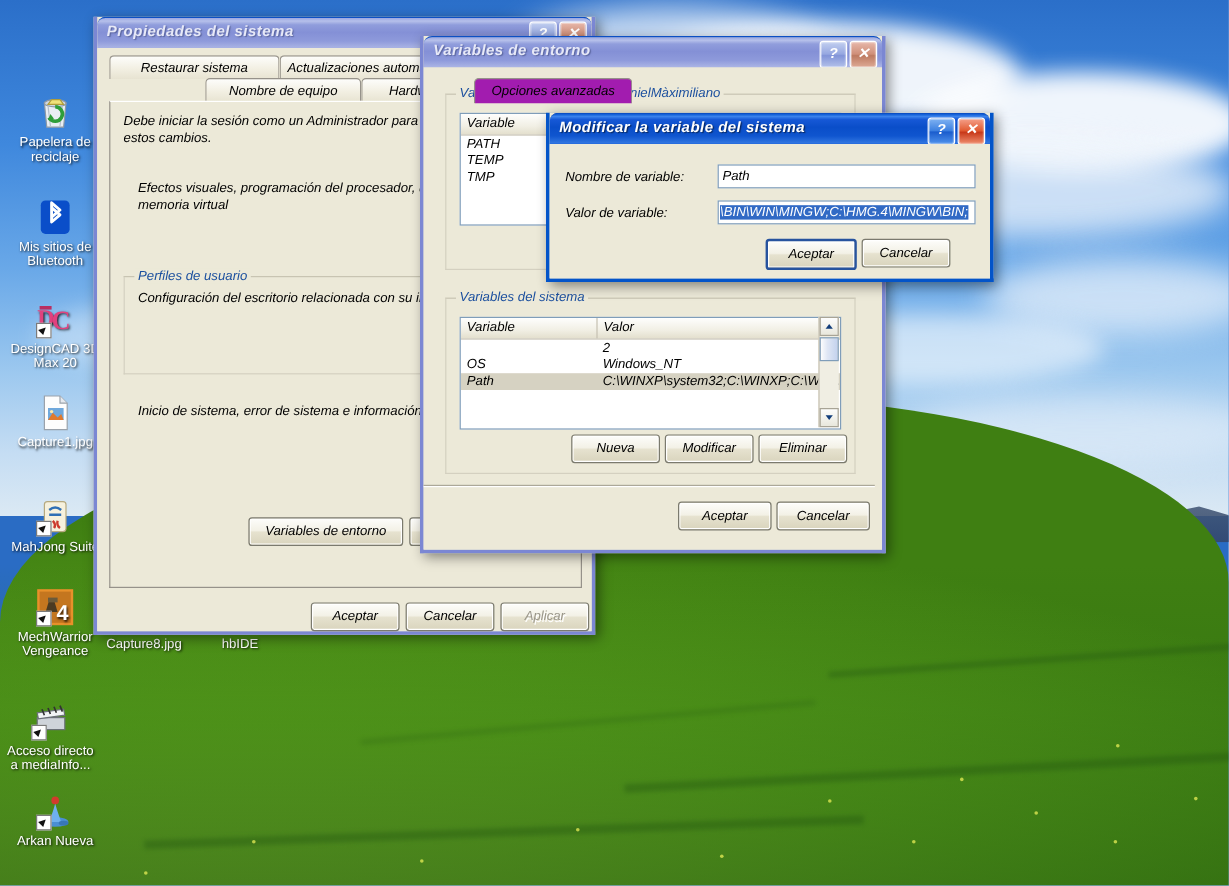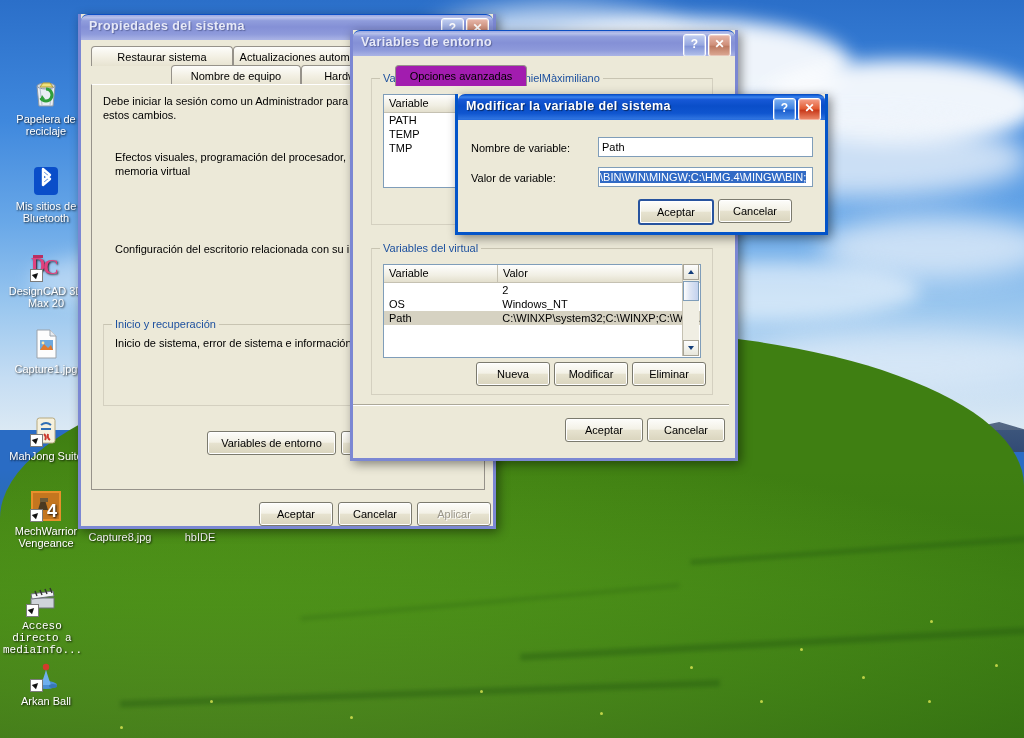--- a/index.html
+++ b/index.html
@@ -33,21 +33,21 @@
   .dicon .gfx{width:32px;height:32px;margin:0 auto 3px auto;position:relative;}
   .dicon .lbl{display:block;padding:0 1px;}
   .shortcut-arrow{position:absolute;left:0;bottom:0;width:11px;height:11px;background:#fff;
     border:1px solid #7b7b7b;}
   .shortcut-arrow:after{content:"";position:absolute;left:2px;top:2px;width:0;height:0;
     border-left:6px solid #111;border-top:3px solid transparent;border-bottom:3px solid transparent;
     transform:rotate(-45deg);}
 
   
   .xpwin{position:absolute;background:#ece9d8;border:3px solid #0354c9;border-top:none;
-    box-shadow:3px 3px 10px rgba(0,0,0,.45);}
+    box-shadow:3px 3px 10px rgba(0,0,0,.45);font-style:italic;}
   .xpwin.frame-light{border-color:#7b87d3;}
   .titlebar{height:26px;position:relative;
     background:linear-gradient(180deg,#0c59d3 0%,#3b82ec 8%,#1658d6 18%,#0a4ec9 42%,#0f55cf 70%,#2f74e0 92%,#1a5ed8 100%);
     border-top-left-radius:7px;border-top-right-radius:7px;
     border-top:1px solid #0c4fc4;}
   .titlebar.inactive{
     background:linear-gradient(180deg,#9aa7e2 0%,#b6c0ea 10%,#909ddc 22%,#8490d6 46%,#8e9adb 74%,#a8b2e4 94%,#8e99db 100%);}
   .titletext{position:absolute;left:8px;top:4px;color:#fff;font-size:12.5px;font-weight:bold;
     letter-spacing:.4px;text-shadow:1px 1px 1px rgba(0,0,0,.55);}
   .titletext.inactive{color:#e7e9f7;text-shadow:1px 1px 1px rgba(60,70,120,.6);}
@@ -211,21 +211,21 @@
         <rect x="3" y="3" width="26" height="26" fill="#c4761f"></rect>
         <path d="M8 20 l3 -10 h4 l3 10 z" fill="#4a3a22"></path>
         <rect x="10" y="8" width="8" height="4" fill="#6b5a3a"></rect>
         <text x="17" y="27" font-family="sans-serif" font-size="18" font-weight="bold" fill="#fff">4</text>
       </svg>
       <span class="shortcut-arrow"></span>
     </div>
     <span class="lbl">MechWarrior Vengeance</span>
   </div>
 
-  <div class="dicon" style="left:2px;top:585px;font-family:Liberation Mono, monospace;">
+  <div class="dicon" style="left:2px;top:585px;">
     <div class="gfx">
       <svg width="32" height="32" viewBox="0 0 32 32">
         <rect x="5" y="13" width="23" height="10" fill="#cfd4da" stroke="#6b7078"></rect>
         <path d="M5 9 l22 -3 l1 5 l-22 3 z" fill="#f2f4f6" stroke="#6b7078"></path>
         <path d="M9 6 l2 5 M14 5 l2 5 M19 4 l2 5 M24 3 l2 5" stroke="#333" stroke-width="1.4"></path>
       </svg>
       <span class="shortcut-arrow"></span>
     </div>
     <span class="lbl">Acceso directo a mediaInfo...</span>
   </div>
@@ -233,21 +233,21 @@
   <div class="dicon" style="left:6px;top:660px;">
     <div class="gfx">
       <svg width="32" height="32" viewBox="0 0 32 32">
         <ellipse cx="16" cy="25" rx="11" ry="4" fill="#4a8fd4"></ellipse>
         <path d="M11 25 q5 -14 5 -16 q0 2 5 16 z" fill="#6fb0ee"></path>
         <circle cx="16" cy="7" r="3.2" fill="#d23b2c"></circle>
         <ellipse cx="23" cy="26" rx="4" ry="2" fill="#3877b8"></ellipse>
       </svg>
       <span class="shortcut-arrow"></span>
     </div>
-    <span class="lbl">Arkan Ball</span>
+    <span class="lbl">Arkan Nueva</span>
   </div>
 
   <div class="dicon" style="left:80px;top:508px;">
     <div class="gfx" style="height:20px;">
       <svg width="32" height="20" viewBox="0 0 32 20">
         <rect x="8" y="14" width="16" height="4" fill="#6fa8dc"></rect>
       </svg>
     </div>
     <span class="lbl">Capture8.jpg</span>
   </div>
@@ -297,26 +297,26 @@
       <span style="white-space:nowrap;">Opciones avanzadas</span>
     </div>
 
     <div style="position:absolute;left:10px;top:44px;width:392px;height:404px;background:#ece9d8;border:1px solid #96928a;border-top-color:#fff;"></div>
 
     <div class="ftext" style="left:22px;top:54px;width:370px;">Debe iniciar la sesión como un Administrador para hacer la mayoría de estos cambios.</div>
 
     <div class="ftext" style="left:34px;top:110px;width:330px;">Efectos visuales, programación del procesador, uso de memoria y memoria virtual</div>
     <div class="btn" style="position:absolute;left:300px;top:148px;width:80px;height:21px;">Configuración</div>
 
+    <div class="gbox" style="left:22px;top:190px;width:368px;height:80px;">
+      <span class="gtitle">Perfiles de usuario</span>
+    </div>
     <div class="ftext" style="left:34px;top:202px;width:330px;">Configuración del escritorio relacionada con su inicio de sesión</div>
     <div class="btn" style="position:absolute;left:300px;top:240px;width:80px;height:21px;">Configuración</div>
 
-    <div class="gbox" style="left:22px;top:284px;width:368px;height:80px;">
-      <span class="gtitle">Inicio y recuperación</span>
-    </div>
     <div class="ftext" style="left:34px;top:296px;width:330px;">Inicio de sistema, error de sistema e información de depuración</div>
     <div class="btn" style="position:absolute;left:300px;top:334px;width:80px;height:21px;">Configuración</div>
 
     <div class="btn" style="position:absolute;left:126px;top:391px;width:127px;height:22px;">Variables de entorno</div>
     <div class="btn" style="position:absolute;left:260px;top:391px;width:127px;height:22px;">Informe de errores</div>
 
     <div class="btn" style="position:absolute;left:178px;top:462px;width:72px;height:22px;">Aceptar</div>
     <div class="btn" style="position:absolute;left:257px;top:462px;width:72px;height:22px;">Cancelar</div>
     <div class="btn disabled" style="position:absolute;left:336px;top:462px;width:72px;height:22px;">Aplicar</div>
   </div>
@@ -351,21 +351,21 @@
       <div class="lrow">
         <div style="width:86px;">TMP</div>
         <div style="width:212px;">%USERPROFILE%\Configuración local\Temp</div>
       </div>
     </div>
     <div class="btn" style="position:absolute;left:123px;top:136px;width:72px;height:22px;">Nueva</div>
     <div class="btn" style="position:absolute;left:201px;top:136px;width:72px;height:22px;">Modificar</div>
     <div class="btn" style="position:absolute;left:279px;top:136px;width:72px;height:22px;">Eliminar</div>
 
     <div class="gbox" style="left:18px;top:192px;width:340px;height:145px;">
-      <span class="gtitle">Variables del virtual</span>
+      <span class="gtitle">Variables del sistema</span>
     </div>
     <div class="listbox" style="left:30px;top:208px;width:316px;height:92px;">
       <div class="lhead">
         <div style="width:104px;">Variable</div>
         <div style="width:194px;border-right:none;">Valor</div>
       </div>
       <div class="lrow">
         <div style="width:104px;margin-top:22px;">NUMBER_OF_P...</div>
         <div style="width:194px;">2</div>
       </div>

